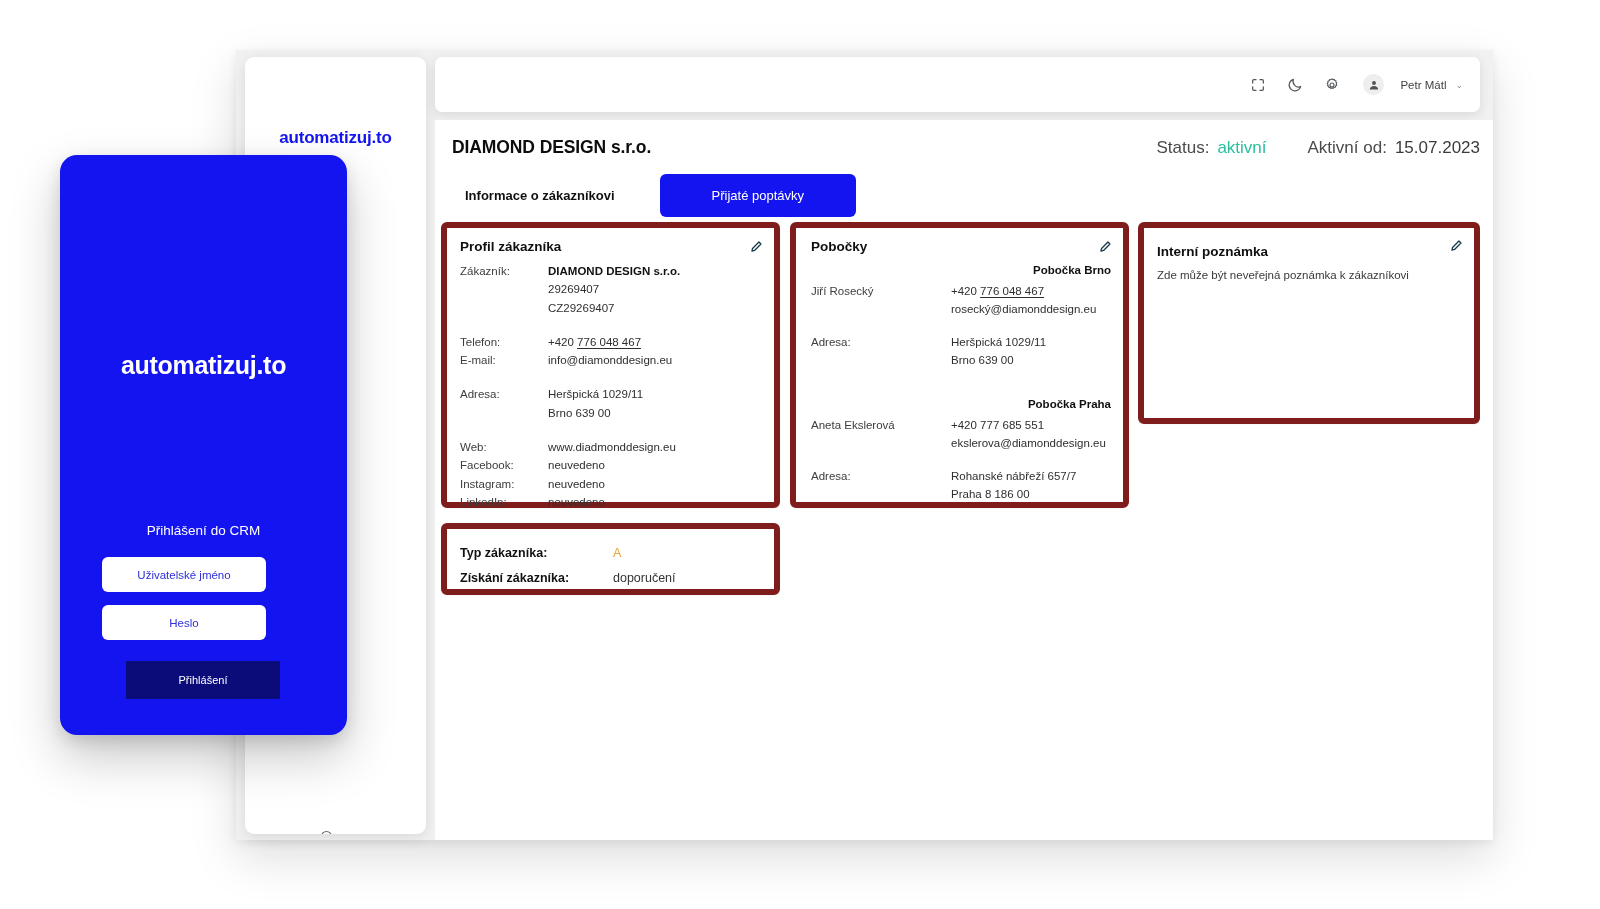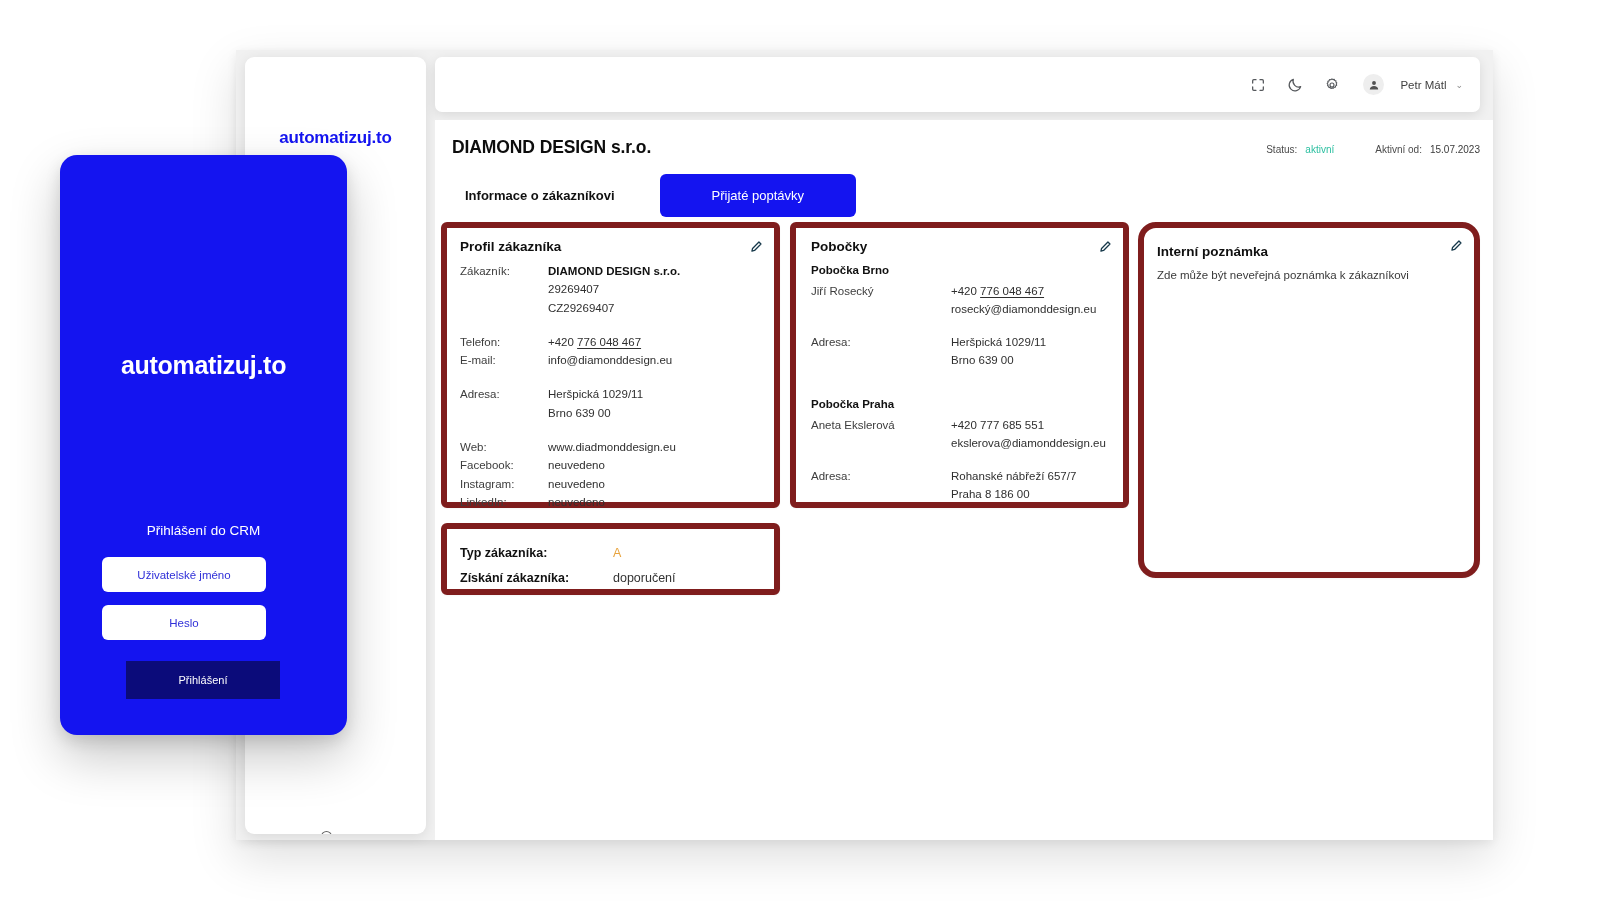--- a/index.html
+++ b/index.html
@@ -93,21 +93,21 @@
     background: #ffffff;
   }
 
   #title-row {
     position: absolute;
     left: 17px; top: 17px;
     width: 1028px;
     display: flex; align-items: baseline; justify-content: space-between;
   }
   #page-title { font-size: 17.5px; font-weight: bold; color: #0d0d0d; letter-spacing: -.1px; }
-  #status-group { display: flex; align-items: baseline; gap: 41px; font-size: 10px; }
+  #status-group { display: flex; align-items: baseline; gap: 41px; font-size: 17px; }
   .status-pair { display: flex; align-items: baseline; gap: 8px; }
   .status-label { color: #4b4b4b; }
   .status-value-active { color: #2bbfa0; }
   .status-value-plain { color: #3b3b3b; }
 
   
   #tabs {
     position: absolute;
     left: 17px; top: 54px;
     display: flex; align-items: center; gap: 32px;
@@ -124,21 +124,21 @@
   
   .card {
     position: absolute;
     background: #ffffff;
     border: 6px solid #7f1d1d;
     border-radius: 6px;
     box-shadow: 0 1px 2px rgba(0,0,0,.04);
   }
   #card-profile  { left: 6px;   top: 102px; width: 339px; height: 286px; }
   #card-branches { left: 355px; top: 102px; width: 339px; height: 286px; }
-  #card-note     { left: 703px; top: 102px; width: 342px; height: 356px; border-radius: 18px; }
+  #card-note     { left: 703px; top: 102px; width: 342px; height: 202px; }
   #card-type     { left: 6px;   top: 403px; width: 339px; height: 72px; }
 
   .card-title {
     font-size: 13.5px; font-weight: bold; color: #0f0f0f;
   }
   .pencil {
     position: absolute; right: 11px; top: 12px;
     width: 13px; height: 13px; color: #16384a;
   }
   .pencil svg { width: 13px; height: 13px; display: block; }
@@ -155,21 +155,21 @@
   .prow .v.b { font-weight: bold; color: #111111; }
   .spacer-sm { height: 16px; }
   .ul { text-decoration: underline; text-underline-offset: 2px; }
 
   
   #card-branches .card-title { position: absolute; left: 15px; top: 11px; }
   .branch-block {
     position: absolute; left: 15px; right: 12px;
     font-size: 11.5px; color: #333333;
   }
-  .branch-name { font-weight: bold; color: #111111; margin-bottom: 6px; font-size: 11.5px; }
+  .branch-name { font-weight: bold; color: #111111; margin-bottom: 6px; font-size: 11.5px; text-align: right; }
   .brow { display: flex; line-height: 18.3px; }
   .brow .k { width: 140px; flex: 0 0 140px; color: #3d3d3d; }
   .brow .v { color: #2f2f2f; }
 
   
   #card-note .card-title { position: absolute; left: 13px; top: 16px; }
   #note-body {
     position: absolute; left: 13px; top: 39px; right: 14px;
     font-size: 11.5px; color: #3a3a3a; line-height: 17px;
   }

